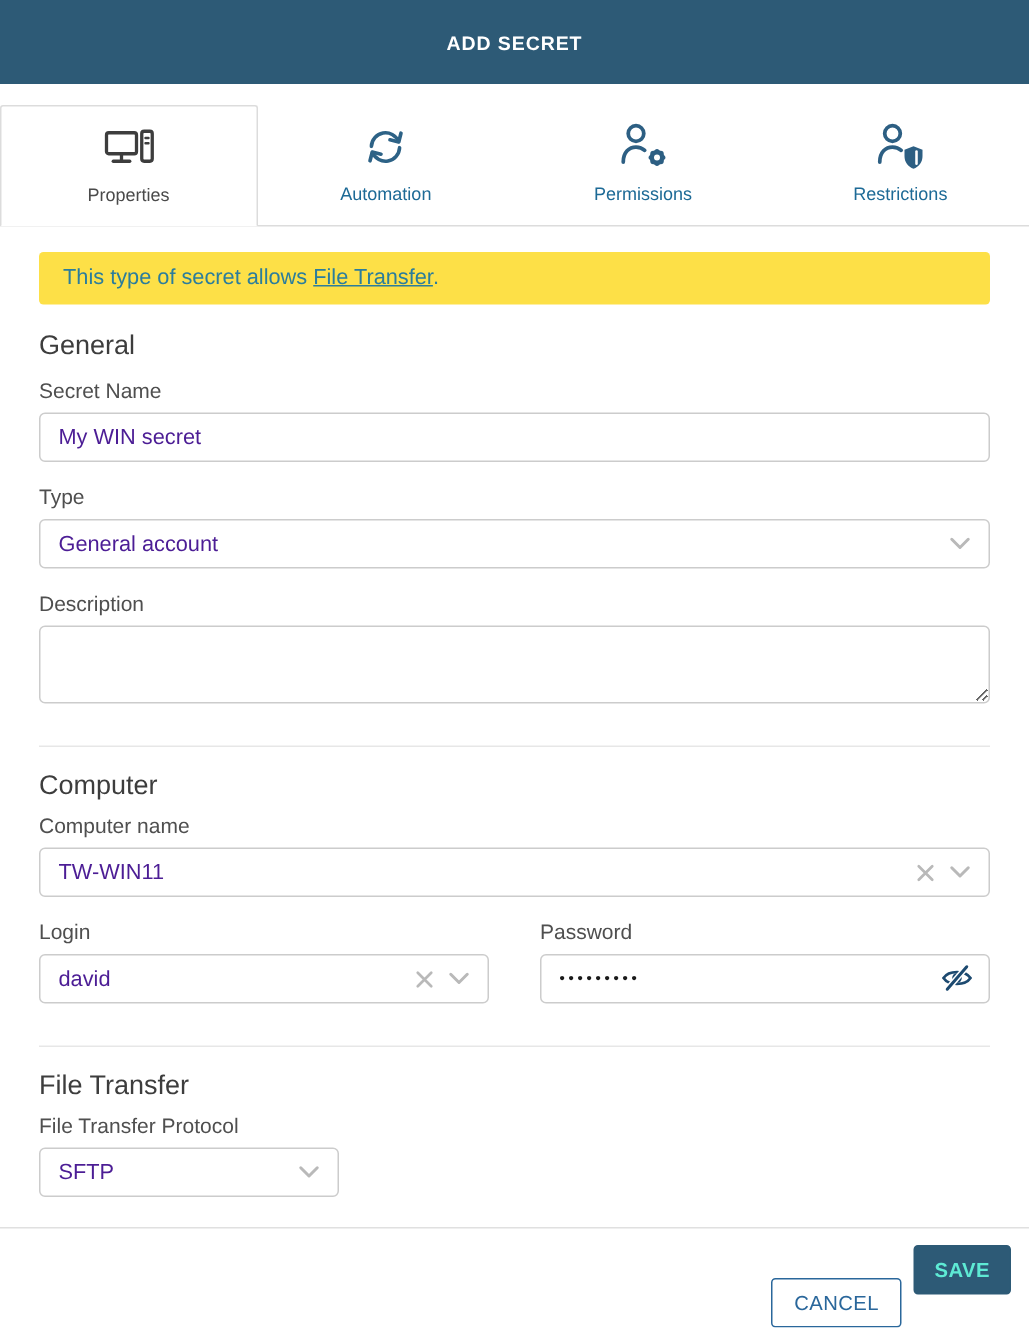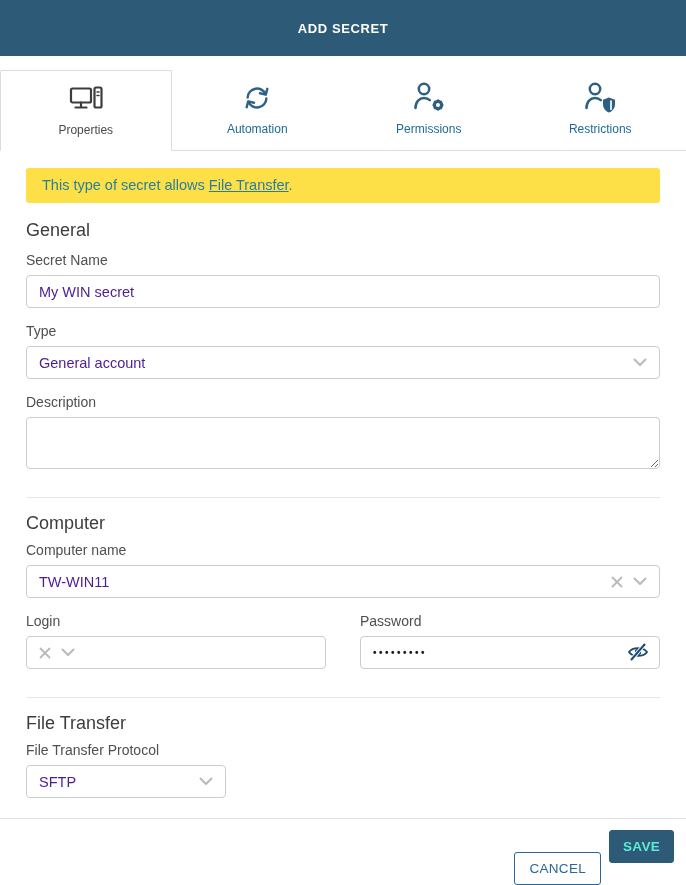--- a/index.html
+++ b/index.html
@@ -194,20 +194,21 @@
           </span>
         </span>
       </div>
     </div>
 
     <div class="row2">
       <div class="col">
         <div class="lbl">Login</div>
         <div class="field">
           <div class="selectbox">
+            <span class="val">david</span>
             <span class="sb-icons">
               <span class="icon-btn">
                 <svg width="12" height="12" viewBox="0 0 12 12" fill="none">
                     <path d="M1.5 1.5 L10.5 10.5 M10.5 1.5 L1.5 10.5" stroke="#b9b9b9" stroke-width="1.8" stroke-linecap="round"></path>
                   </svg>
               </span>
               <span class="icon-btn">
                 <svg width="14" height="9" viewBox="0 0 14 9" fill="none">
                     <path d="M1.5 1.5 L7 7 L12.5 1.5" stroke="#b9b9b9" stroke-width="2" stroke-linecap="round" stroke-linejoin="round"></path>
                   </svg>

